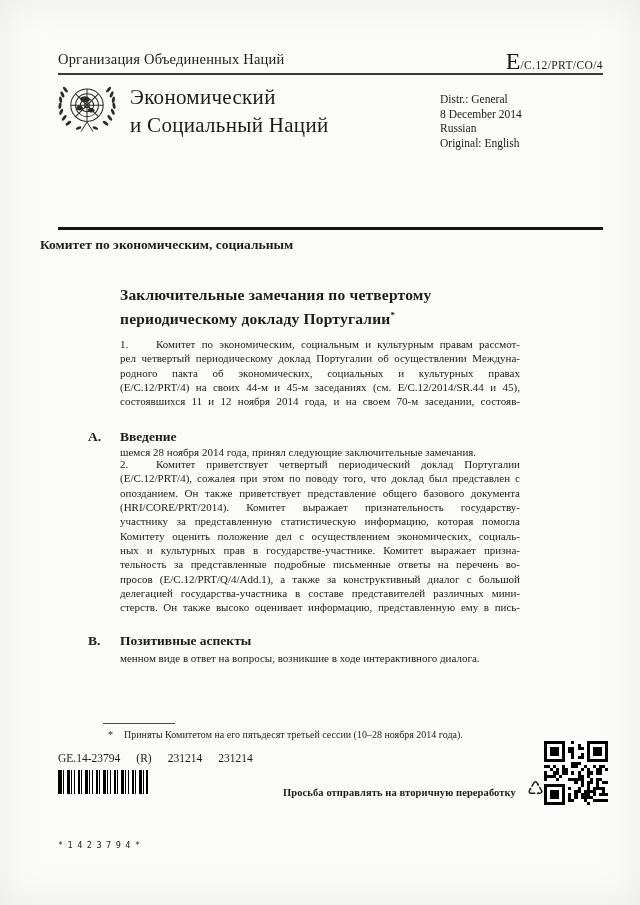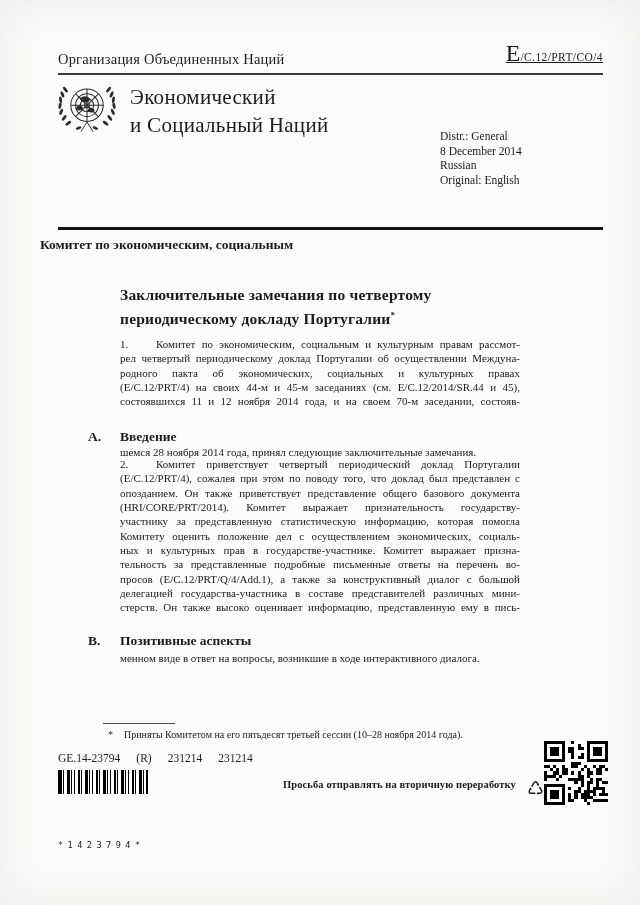--- a/index.html
+++ b/index.html
@@ -6,28 +6,28 @@
   body{
     width:640px;height:905px;position:relative;
     background:#fbfbf9;color:#1b1b1b;
     font-family:"Liberation Serif","DejaVu Serif",serif;
     overflow:hidden;
     box-shadow:inset 0 0 40px rgba(120,120,115,0.12);
   }
   .abs{position:absolute;}
   
   .org-name{left:58px;top:51px;font-size:14.5px;letter-spacing:0.2px;}
-  .doc-symbol{right:37px;top:40px;text-align:center;white-space:nowrap;text-decoration:underline;}
+  .doc-symbol{right:37px;top:48px;text-align:center;white-space:nowrap;}
   .doc-symbol .big{font-size:24px;}
   .doc-symbol .rest{font-size:11.5px;letter-spacing:0.4px;}
   .rule-thin{left:58px;top:73px;width:545px;height:1.5px;background:#3a3a3a;}
   
   .emblem{left:54px;top:80px;}
   .council-title{left:130px;top:84px;font-weight:normal;font-size:21px;line-height:27.5px;letter-spacing:0.3px;}
-  .distr{left:440px;top:92px;font-size:11.5px;line-height:14.6px;margin-top:37px;}
+  .distr{left:440px;top:92px;font-size:11.5px;line-height:14.6px;}
   .rule-thick{left:58px;top:227px;width:545px;height:2.5px;background:#141414;}
   
   .committee{left:40px;top:236px;font-weight:bold;font-size:13.5px;line-height:17px;}
   
   .doc-title{left:120px;top:285px;width:430px;font-weight:bold;font-size:15.5px;line-height:20px;letter-spacing:0.2px;}
   .doc-title sup{font-size:9px;}
   
   .para{left:120px;width:400px;font-size:11px;line-height:14.35px;}
   .p1{top:337px;}
   .p2{top:457px;}
@@ -50,21 +50,21 @@
     background:repeating-linear-gradient(90deg,
       #000 0 2px,#fff 2px 3px,#000 3px 4px,#fff 4px 7px,
       #000 7px 10px,#fff 10px 11px,#000 11px 12px,#fff 12px 14px,
       #000 14px 15px,#fff 15px 18px);
     border-left:2px solid #000;border-right:2px solid #000;
   }
   .barcode-digits{
     left:58px;top:795px;width:90px;font-family:"DejaVu Sans Mono",monospace;
     font-size:8.5px;letter-spacing:4.5px;white-space:nowrap;margin-top:45px;
   }
-  .recycle-line{left:283px;top:779px;display:flex;align-items:flex-start;gap:11px;}
+  .recycle-line{left:283px;top:779px;display:flex;align-items:flex-end;gap:11px;}
   .recycle-text{font-weight:bold;font-size:10.5px;letter-spacing:0.1px;}
   .recycle-glyph{font-family:"DejaVu Sans",sans-serif;font-size:19px;line-height:19px;}
   .qr{left:544px;top:741px;}
 </style>
 </head>
 <body>
 
 <div class="abs org-name">Организация Объединенных Наций</div>
 <div class="abs doc-symbol">
   <span class="big">E</span><span class="rest">/C.12/PRT/CO/4</span>

